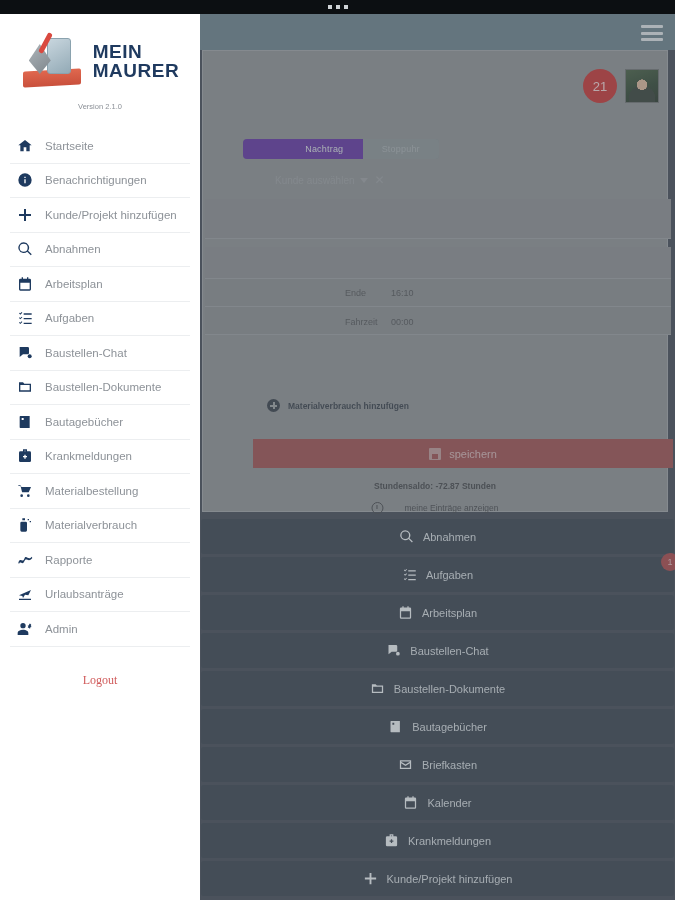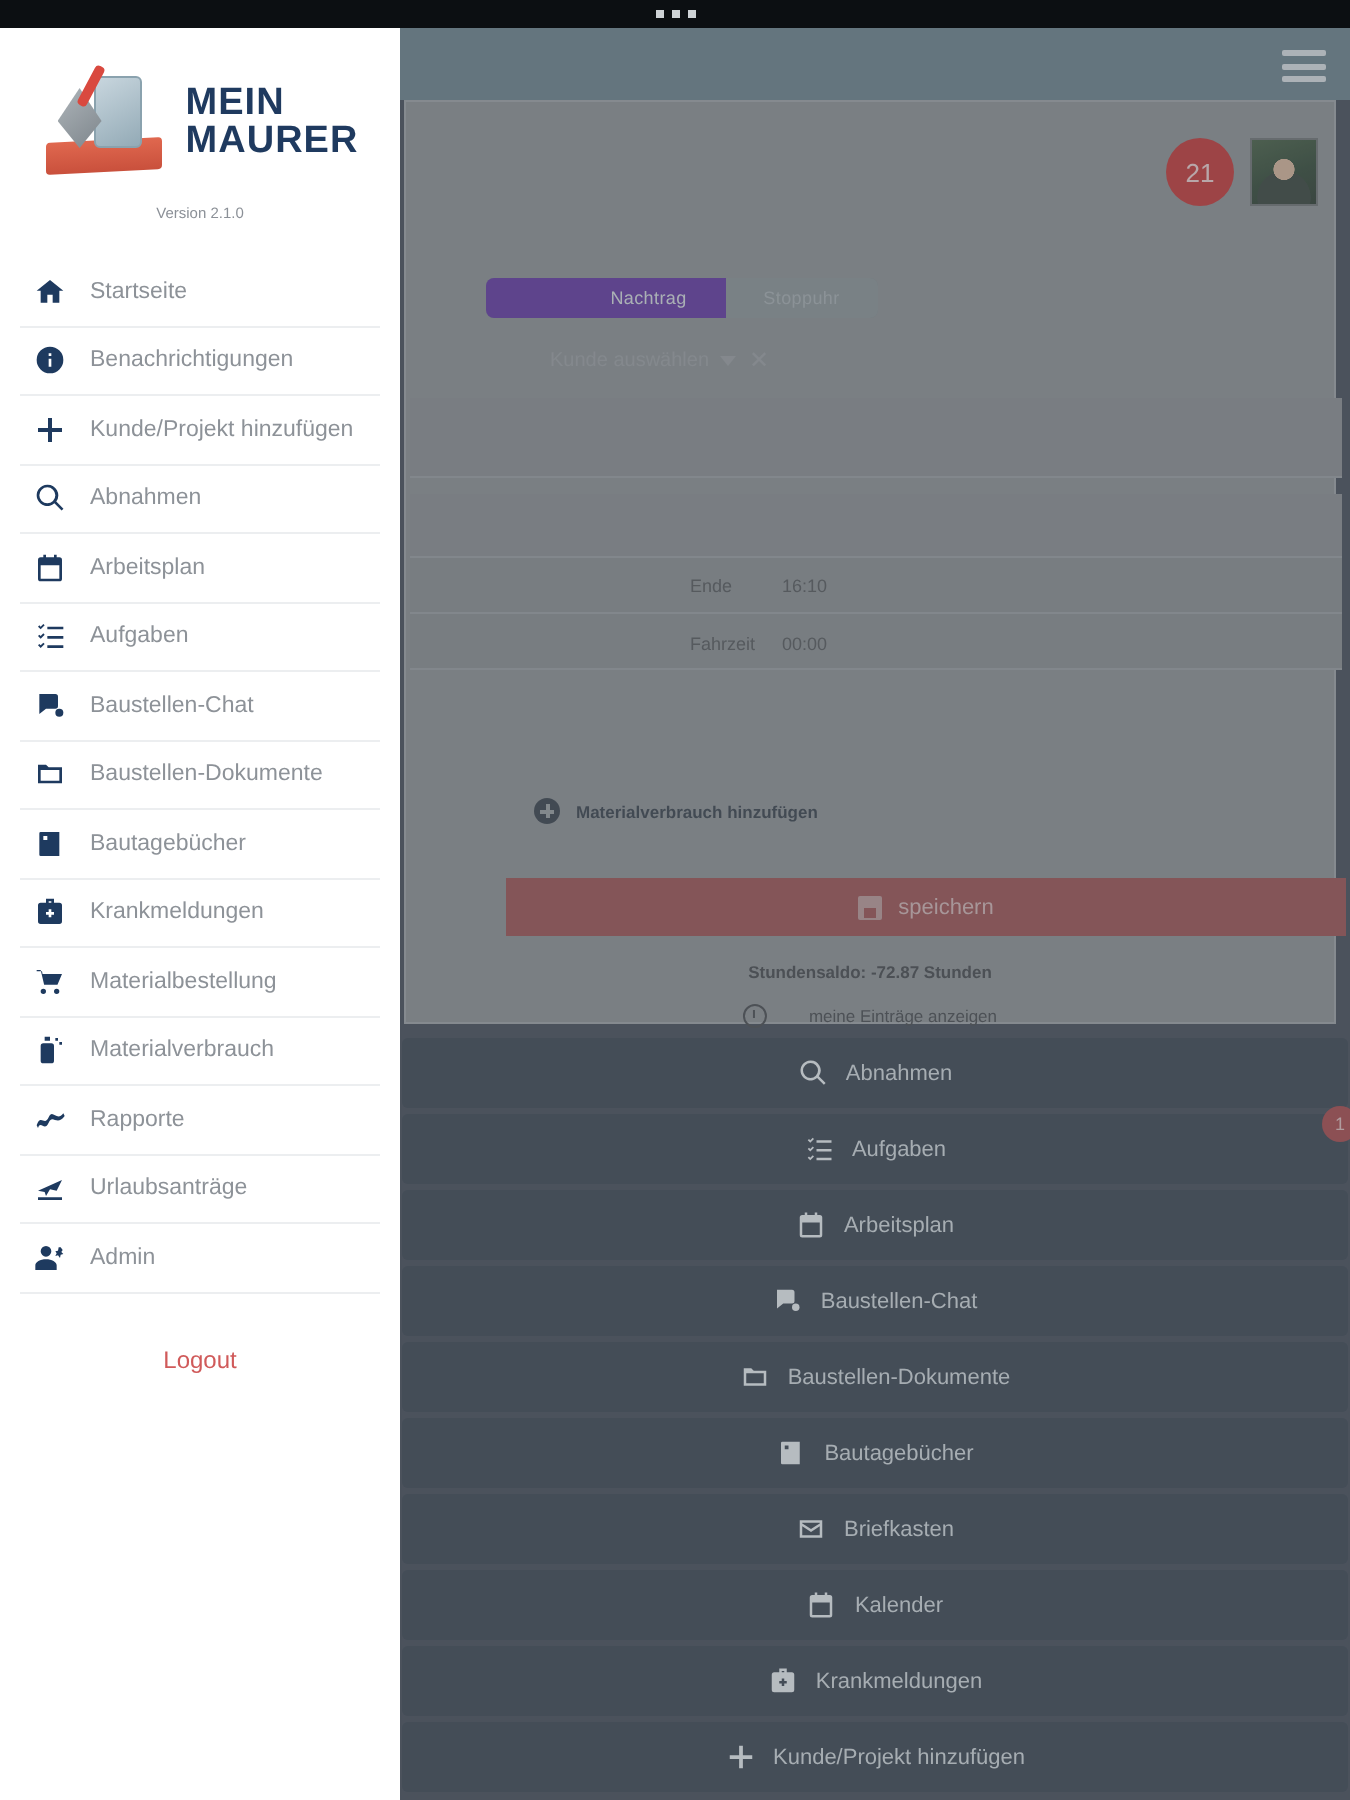--- a/index.html
+++ b/index.html
@@ -142,21 +142,21 @@
   .version { text-align: center; font-size: 7.5px; color: #8b9097; margin-top: 6px; }
 
   .menu { margin-top: 18px; padding: 0 10px; }
   .mitem {
     display: flex; align-items: center; gap: 12px; height: 34.5px;
     border-bottom: 1px solid #eceef0; font-size: 11.5px; color: #8d9298; padding-left: 6px;
   }
   .mitem .mi { width: 17px; height: 17px; display: flex; align-items: center; justify-content: center; }
   .mitem .mi svg { width: 16px; height: 16px; fill: #1e3a5f; }
   .mitem .mlabel { white-space: nowrap; }
-  .logout { text-align: center; margin-top: 26px; font-size: 12px; color: #d05a5a; }
+  .logout { text-align: center; margin-top: 26px; font-size: 12px; color: #d05a5a; font-family: Liberation Serif, serif; }
 </style>
 </head>
 <body>
 
 <div id="app">
 
   <div class="statusbar">
     <div class="dots">
         <i></i>
         <i></i>

